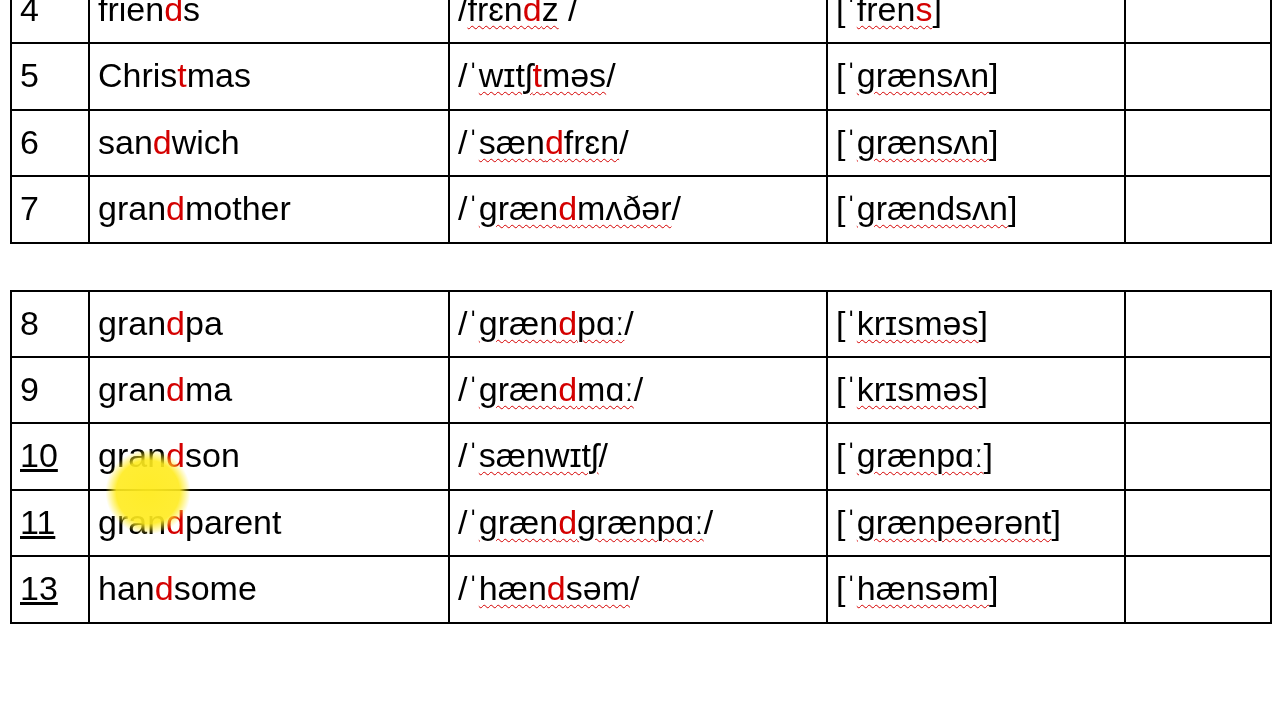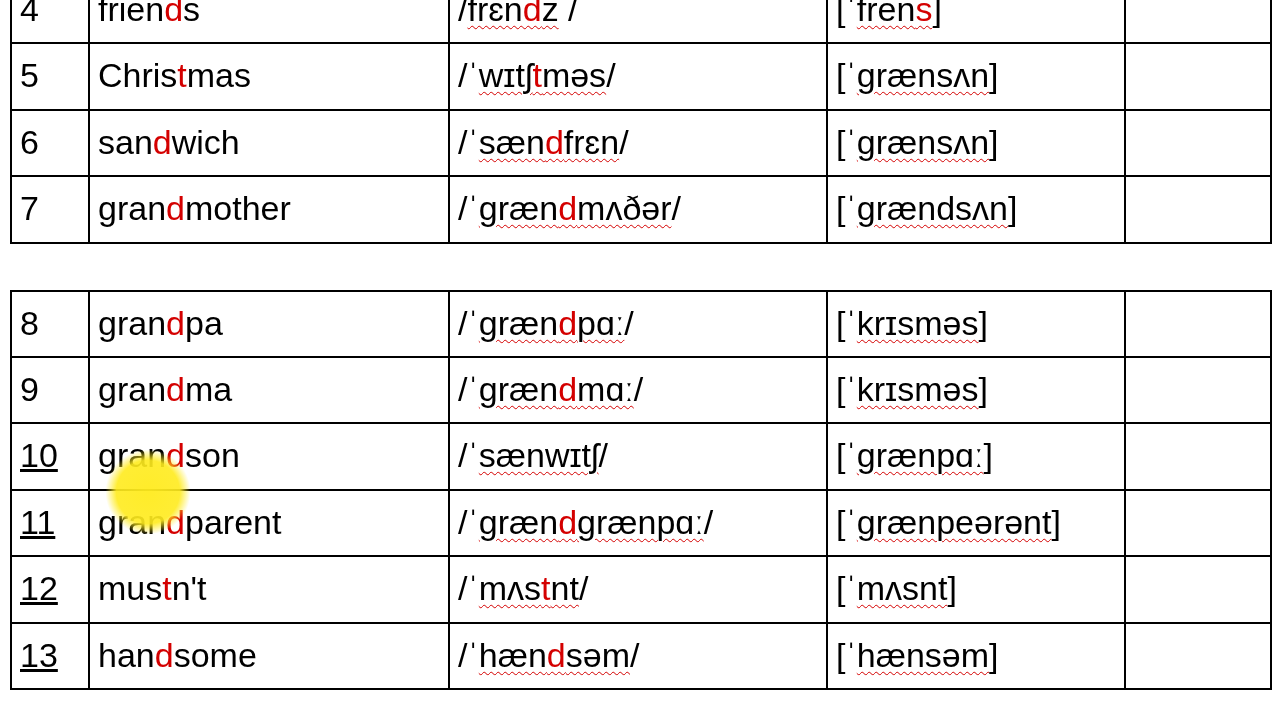--- a/index.html
+++ b/index.html
@@ -114,27 +114,20 @@
           <td class="col-blank"></td>
         </tr>
         <tr>
           <td class="col-num2">11</td>
           <td class="col-word">gran<span class="red">d</span>parent</td>
           <td class="col-ipa1">/ˈ<span class="uline">ɡræn</span><span class="red uline">d</span><span class="uline">ɡrænpɑː</span>/</td>
           <td class="col-ipa2">[ˈ<span class="uline">ɡrænpeərənt</span>]</td>
           <td class="col-blank"></td>
         </tr>
         <tr>
-          <td class="col-num2">12</td>
-          <td class="col-word">mus<span class="red">t</span>n't</td>
-          <td class="col-ipa1">/ˈ<span class="uline">mʌs</span><span class="red uline">t</span><span class="uline">nt</span>/</td>
-          <td class="col-ipa2">[ˈ<span class="uline">mʌsnt</span>]</td>
-          <td class="col-blank"></td>
-        </tr>
-        <tr>
           <td class="col-num2">13</td>
           <td class="col-word">han<span class="red">d</span>some</td>
           <td class="col-ipa1">/ˈ<span class="uline">hæn</span><span class="red uline">d</span><span class="uline">səm</span>/</td>
           <td class="col-ipa2">[ˈ<span class="uline">hænsəm</span>]</td>
           <td class="col-blank"></td>
         </tr>
       </tbody>
 </table>
 </div>
 

